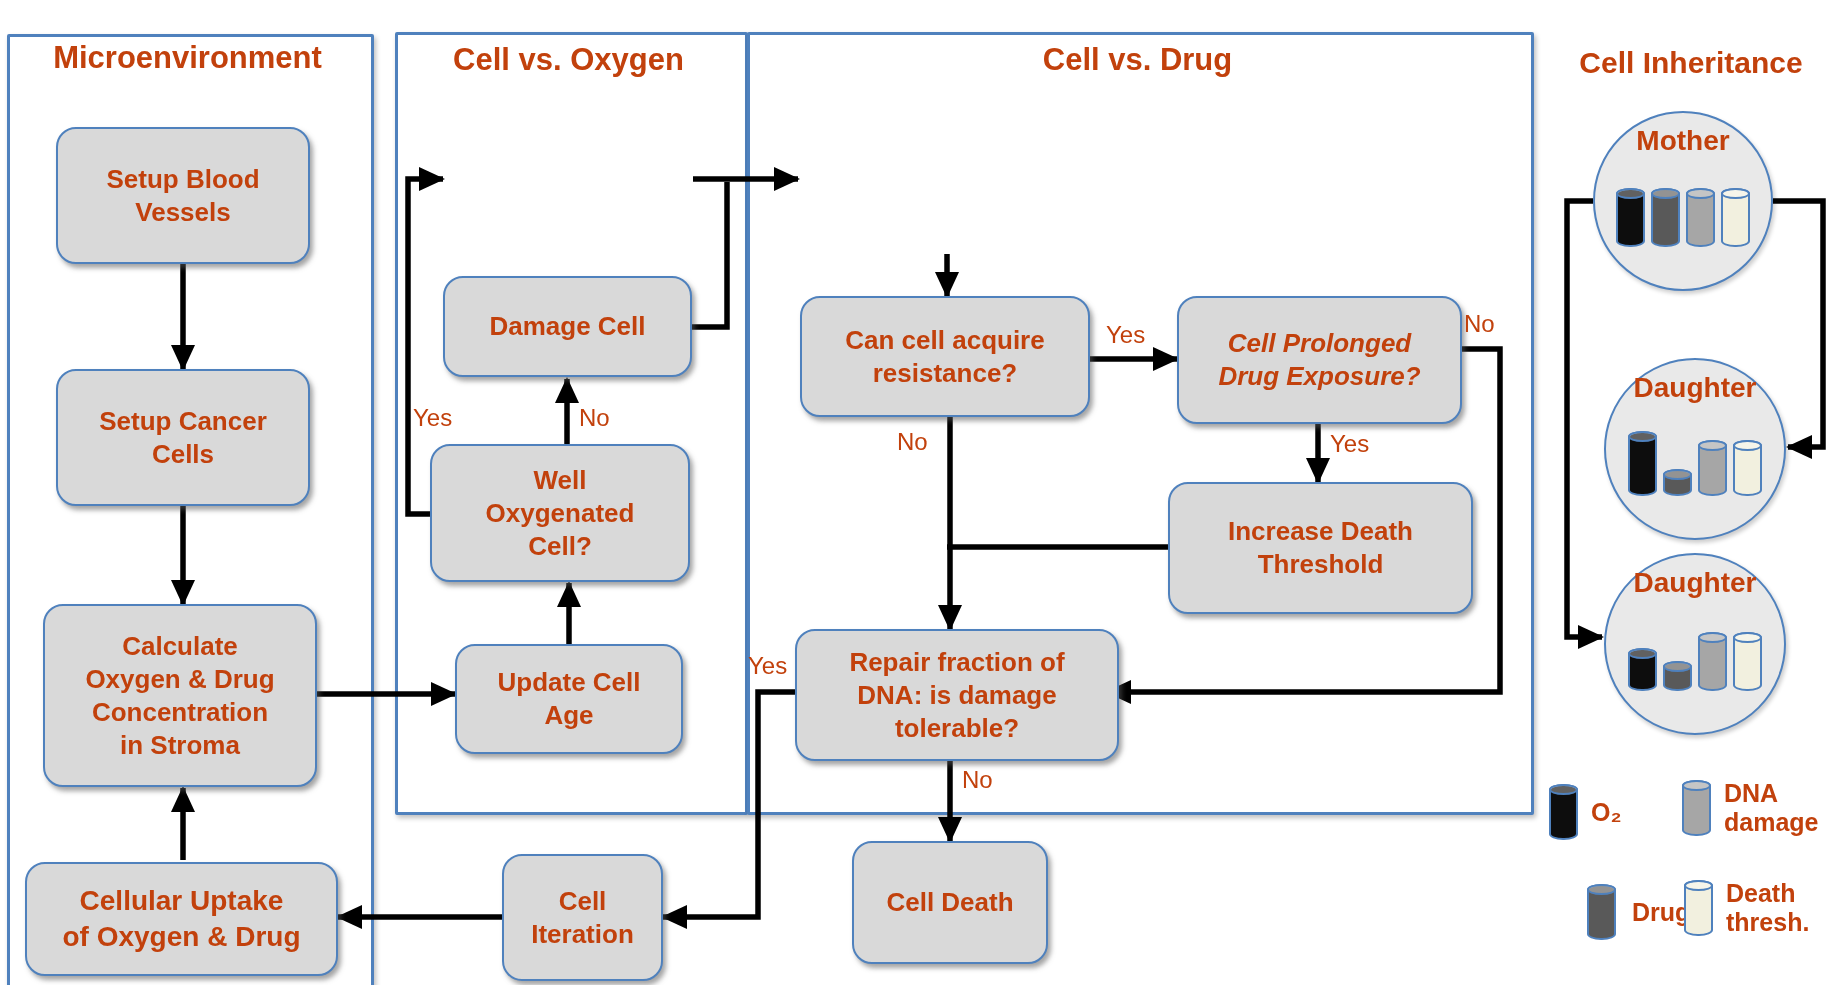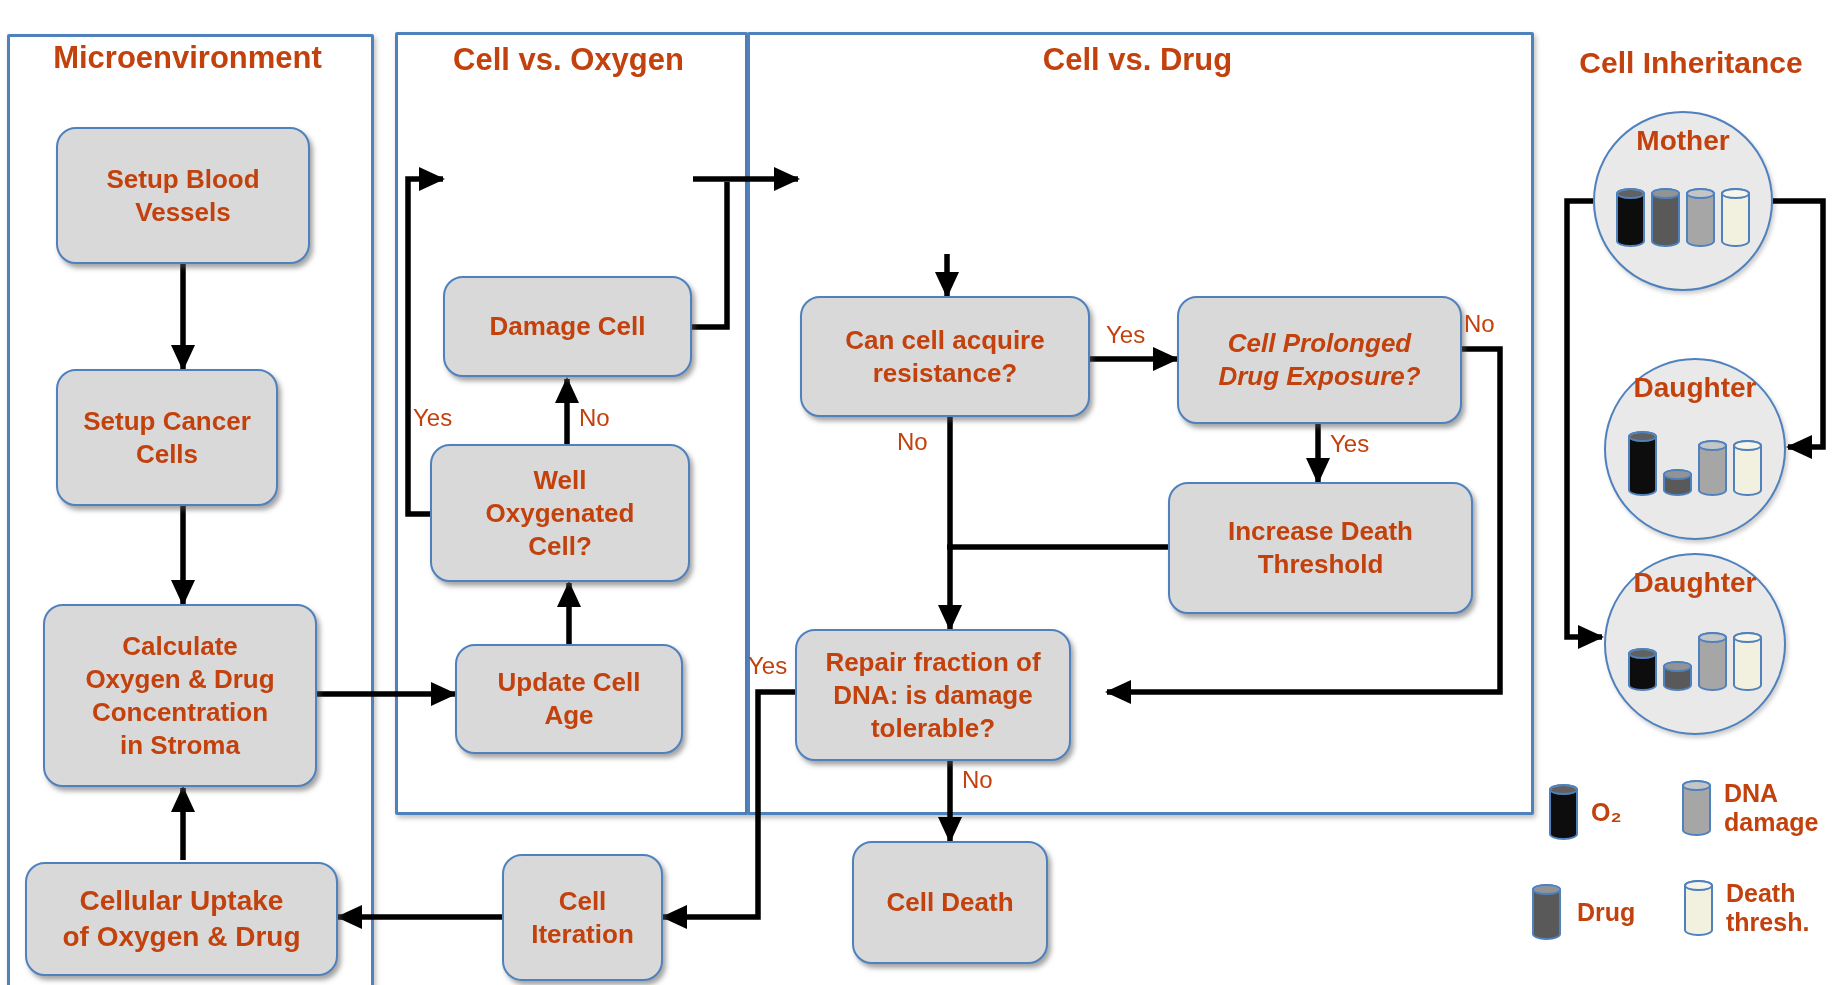--- a/index.html
+++ b/index.html
@@ -88,21 +88,21 @@
     <path d="M1462,325 L1500,325 L1500,668 L1107,668" marker-end="url(#ah)"></path>
     <path d="M950,737 L950,817" marker-end="url(#ah)"></path>
     <path d="M795,668 L758,668 L758,893 L663,893" marker-end="url(#ah)"></path>
     <path d="M502,893 L338,893" marker-end="url(#ah)"></path>
     <path d="M1773,177 L1823,177 L1823,423 L1788,423" marker-end="url(#ah)"></path>
     <path d="M1593,177 L1567,177 L1567,613 L1602,613" marker-end="url(#ah)"></path>
   </svg>
 
   <div class="box" style="left:56px;top:103px;width:254px;height:137px;">Setup Blood
 Vessels</div>
-  <div class="box" style="left:56px;top:345px;width:222px;height:137px;">Setup Cancer
+  <div class="box" style="left:56px;top:345px;width:254px;height:137px;">Setup Cancer
 Cells</div>
   <div class="box" style="left:43px;top:580px;width:274px;height:183px;">Calculate
 Oxygen &amp; Drug
 Concentration
 in Stroma</div>
   <div class="box" style="left:25px;top:838px;width:313px;height:114px;font-size:28px;line-height:36px;">Cellular Uptake
 of Oxygen &amp; Drug</div>
 
   <div class="box" style="left:443px;top:252px;width:249px;height:101px;">Damage Cell</div>
   <div class="box" style="left:430px;top:420px;width:260px;height:138px;">Well
@@ -110,21 +110,21 @@
 Cell?</div>
   <div class="box" style="left:455px;top:620px;width:228px;height:110px;">Update Cell
 Age</div>
 
   <div class="box" style="left:800px;top:272px;width:290px;height:121px;">Can cell acquire
 resistance?</div>
   <div class="box" style="left:1177px;top:272px;width:285px;height:128px;font-style:italic;">Cell Prolonged
 Drug Exposure?</div>
   <div class="box" style="left:1168px;top:458px;width:305px;height:132px;">Increase Death
 Threshold</div>
-  <div class="box" style="left:795px;top:605px;width:276px;height:132px;">Repair fraction of
+  <div class="box" style="left:795px;top:605px;width:324px;height:132px;">Repair fraction of
 DNA: is damage
 tolerable?</div>
 
   <div class="box" style="left:852px;top:817px;width:196px;height:123px;">Cell Death</div>
   <div class="box" style="left:502px;top:830px;width:161px;height:127px;">Cell
 Iteration</div>
 
   <div class="yn" style="left:413px;top:382px;">Yes</div>
   <div class="yn" style="left:579px;top:382px;">No</div>
   <div class="yn" style="left:1106px;top:299px;">Yes</div>
@@ -192,21 +192,21 @@
       </div>
     <div class="legend-label">O₂</div>
   </div>
   <div class="legend-item" style="left:1682px;top:755px;">
     <div class="cyl legend-cyl c-dna_damage">
         <div class="cyl-top"></div>
       </div>
     <div class="legend-label">DNA
 damage</div>
   </div>
-  <div class="legend-item" style="left:1532px;top:860px;gap:16px;">
+  <div class="legend-item" style="left:1587px;top:860px;gap:16px;">
     <div class="cyl legend-cyl c-drug">
         <div class="cyl-top"></div>
       </div>
     <div class="legend-label">Drug</div>
   </div>
   <div class="legend-item" style="left:1684px;top:855px;">
     <div class="cyl legend-cyl c-death_threshold">
         <div class="cyl-top"></div>
       </div>
     <div class="legend-label">Death

